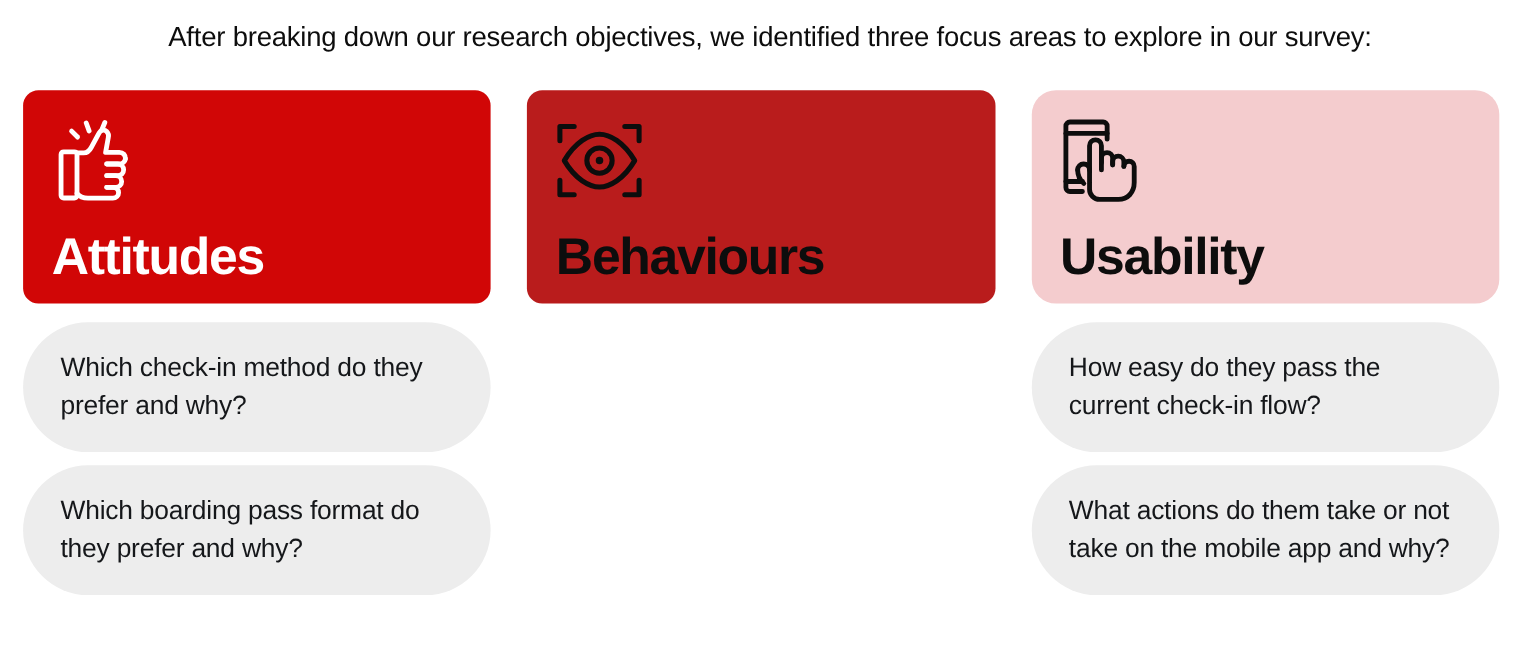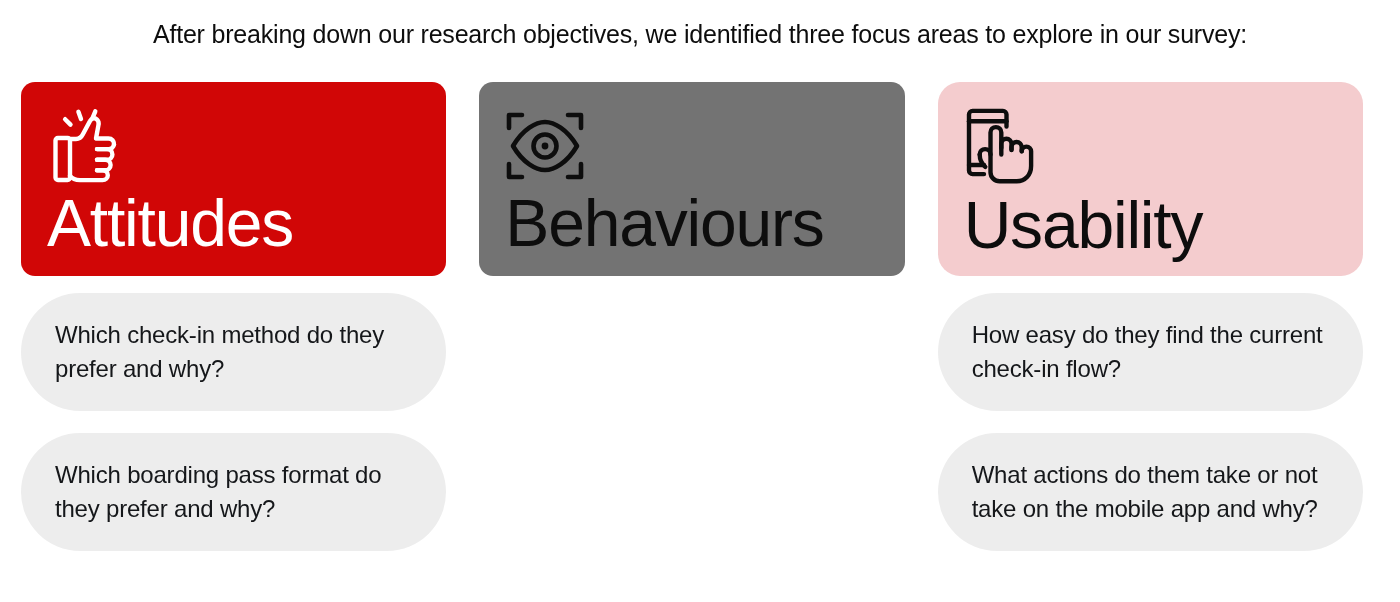--- a/index.html
+++ b/index.html
@@ -61,22 +61,22 @@
     flex-direction: column;
     justify-content: space-between;
     align-items: flex-start;
     overflow: hidden;
   }
   .card-icon {
     display: block;
     margin-top: 4px;
   }
   .card-title {
-    font-size: 66px;
-    font-weight: normal;
+    font-size: 47px;
+    font-weight: bold;
     line-height: 1;
     letter-spacing: -1.2px;
     margin-bottom: 2px;
   }
 
   
   .pill {
     background: #ededed;
     border-radius: 70px;
     box-sizing: border-box;
@@ -86,21 +86,21 @@
     letter-spacing: -0.2px;
     color: #15171a;
     display: flex;
     align-items: center;
   }
   .pill-row1 {
     margin-top: 17px;
     min-height: 118px;
   }
   .pill-row2 {
-    margin-top: 22px;
+    margin-top: 12px;
     min-height: 118px;
   }
   .pill-text {
     display: block;
     width: 100%;
   }
 </style>
 </head>
 <body style="background: rgb(255, 255, 255);">
 
@@ -133,21 +133,21 @@
         <span class="pill-text">Which check-in method do they prefer and why?</span>
       </div>
 
       <div class="pill pill-row2">
         <span class="pill-text">Which boarding pass format do they prefer and why?</span>
       </div>
     </div>
 
     <div class="column">
 
-      <div class="card" id="card-1" style="background: #737373; color: rgb(13, 13, 13);">
+      <div class="card" id="card-1" style="background: #b91c1c; color: rgb(13, 13, 13);">
         <span class="card-icon">
           <svg width="80" height="76" viewBox="0 0 80 76" fill="none" stroke="#0D0D0D" stroke-width="4.6" stroke-linecap="round" stroke-linejoin="round">
             <path d="M4 20 V7 H17"></path>
             <path d="M63 7 H76 V20"></path>
             <path d="M76 56 V69 H63"></path>
             <path d="M17 69 H4 V56"></path>
             <path d="M8 38 C18 21 31 14 40 14 C49 14 62 21 72 38 C62 55 49 62 40 62 C31 62 18 55 8 38 Z"></path>
             <circle cx="40" cy="38" r="11.5"></circle>
             <circle cx="40" cy="38" r="3.4" fill="#0D0D0D" stroke="none"></circle>
           </svg>
@@ -170,21 +170,21 @@
             <path d="M37.3 40 v-4.2 c0 -2.8 2.3 -5.1 5.1 -5.1 c2.8 0 5.1 2.3 5.1 5.1 V42"></path>
             <path d="M47.5 41.6 v-2.5 c0 -2.8 2.3 -5.1 5.1 -5.1 c2.8 0 5.1 2.3 5.1 5.1 v4.2"></path>
             <path d="M57.7 43.3 c0 -2.6 2.1 -4.7 4.7 -4.7 c2.6 0 4.7 2.1 4.7 4.7 V58 c0 9 -6 15.3 -14.4 15.3 H35.6 c-5 0 -9.1 -4.1 -9.1 -9.1 V46.5 c0 -3 -2.4 -5.4 -5.4 -5.4 c-3 0 -5.4 2.4 -5.4 5.4 v0"></path>
             <path d="M15.7 46.5 c0 5 2 9.2 5.6 12.3"></path>
           </svg>
         </span>
         <div class="card-title">Usability</div>
       </div>
 
       <div class="pill pill-row1">
-        <span class="pill-text">How easy do they find the current check-in flow?</span>
+        <span class="pill-text">How easy do they pass the current check-in flow?</span>
       </div>
 
       <div class="pill pill-row2">
         <span class="pill-text">What actions do them take or not take on the mobile app and why?</span>
       </div>
     </div>
 
   </div>
 </div>
 

